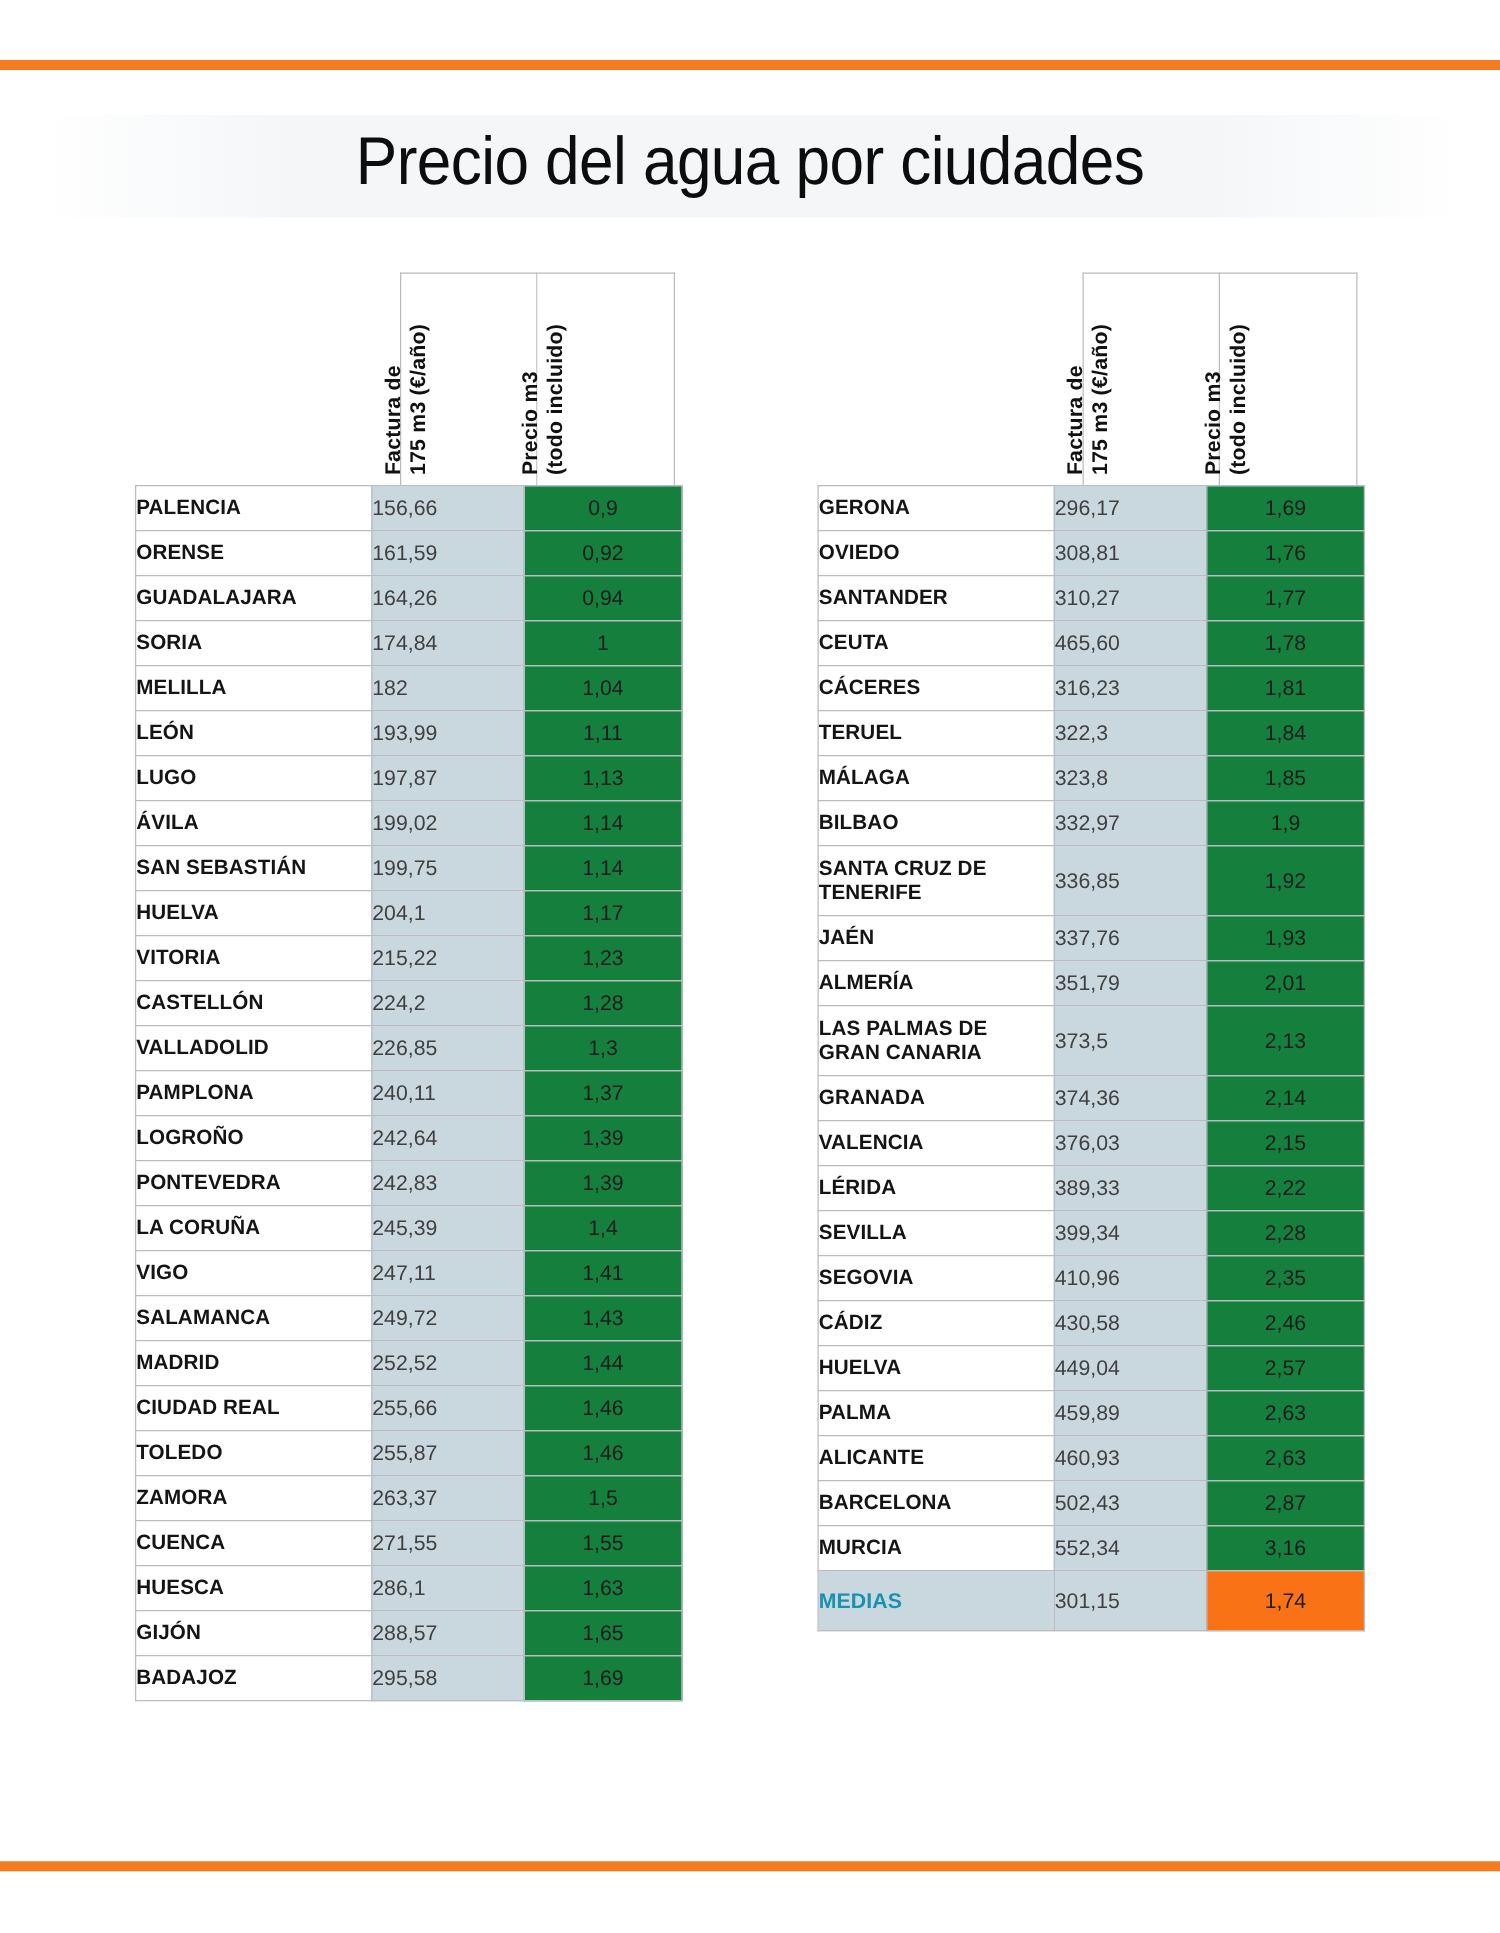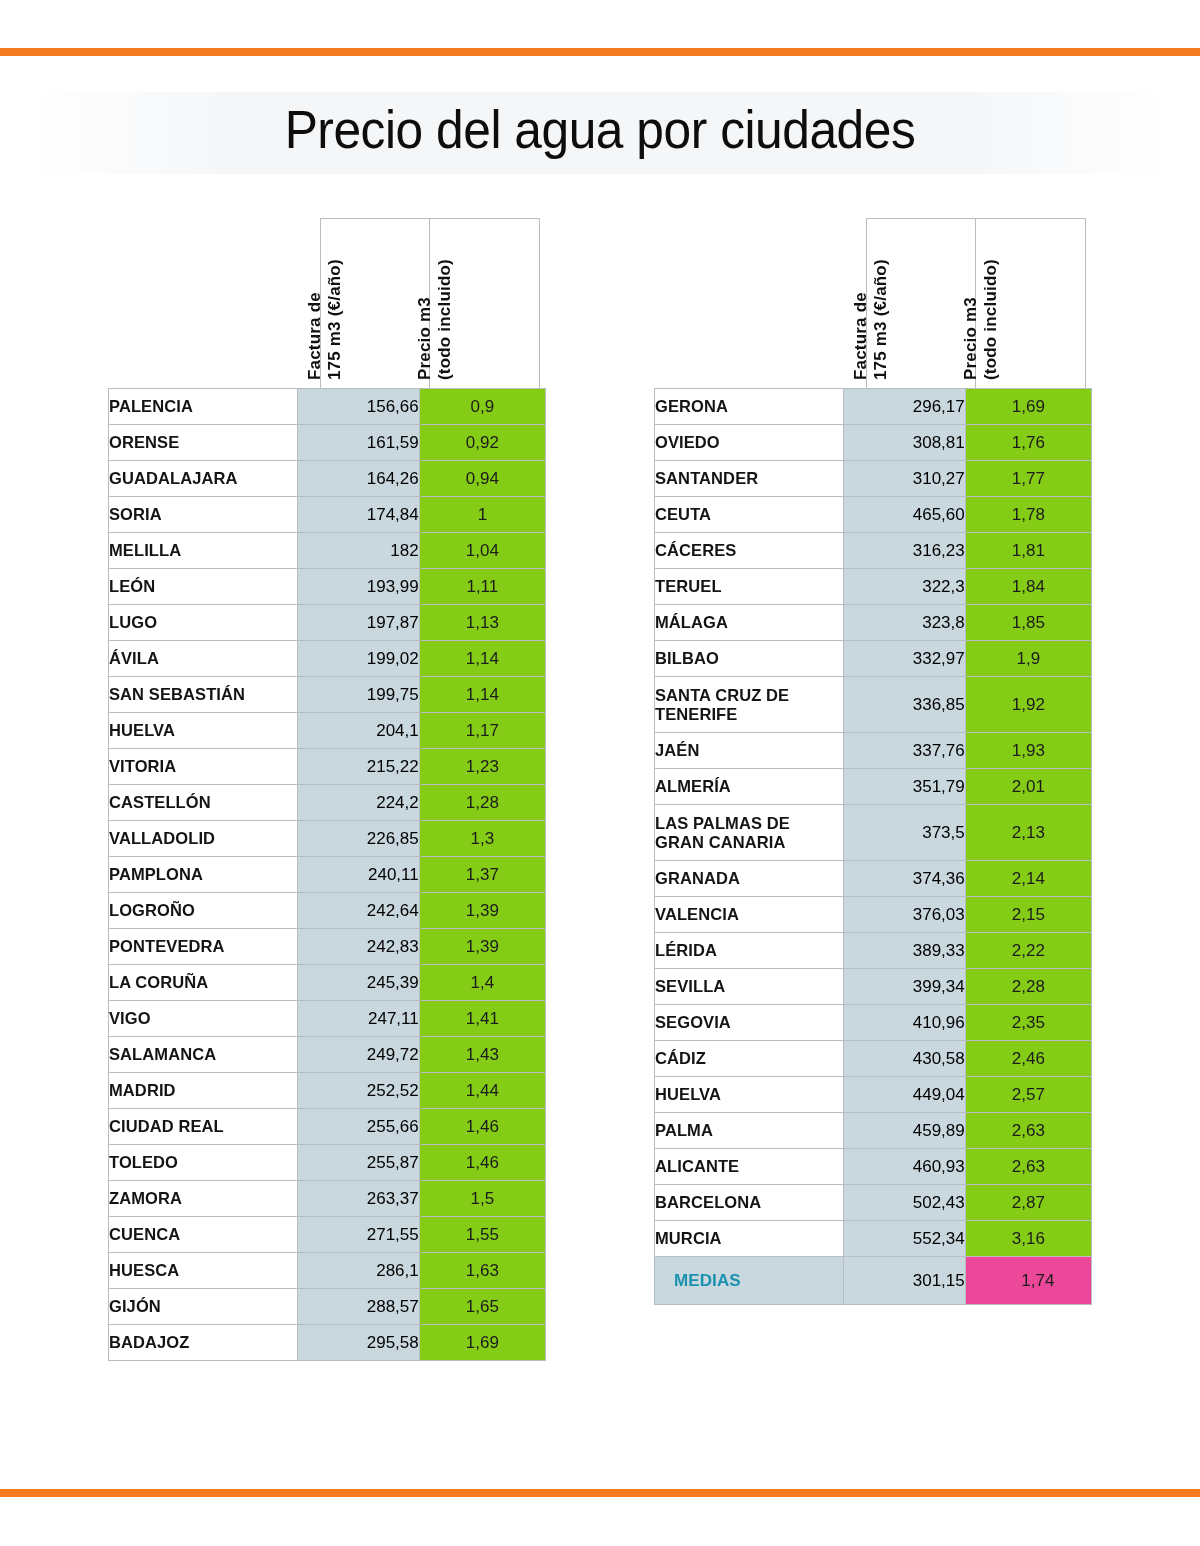--- a/index.html
+++ b/index.html
@@ -116,45 +116,45 @@
     font-size: 16.5px;
     font-weight: 700;
     color: #141414;
     padding-left: 11px;
     letter-spacing: 0.1px;
     line-height: 1.12;
     background: #ffffff;
   }
   td.bill {
     width: 111px;
-    text-align: right;
+    text-align: left;
     font-size: 17px;
     font-weight: 400;
-    color: #000000;
+    color: #404040;
     background: #c9d8de;
   }
   td.price {
     width: 115px;
     text-align: center;
     font-size: 17px;
     font-weight: 400;
     color: #1c1c1c;
-    background: #84cc16;
+    background: #15803d;
   }
   tr.tall td { height: 56px; margin-left: 27px; }
 
   tr.avg td.city {
     background: #c9d8de;
     color: #1b91b0;
     font-weight: 700;
     font-size: 17px;
   }
   tr.avg td.bill { background: #c9d8de; }
-  tr.avg td.price { background: #ec4899; }
-  tr.avg td { height: 48px; padding-left: 19px; }
+  tr.avg td.price { background: #f97316; }
+  tr.avg td { height: 48px; }
 </style>
 </head>
 <body>
 
 <div class="rule-top"></div>
 
 <div class="title-band"></div>
 <div class="page-title">Precio del agua por ciudades</div>
 
 <div class="table-block left">

